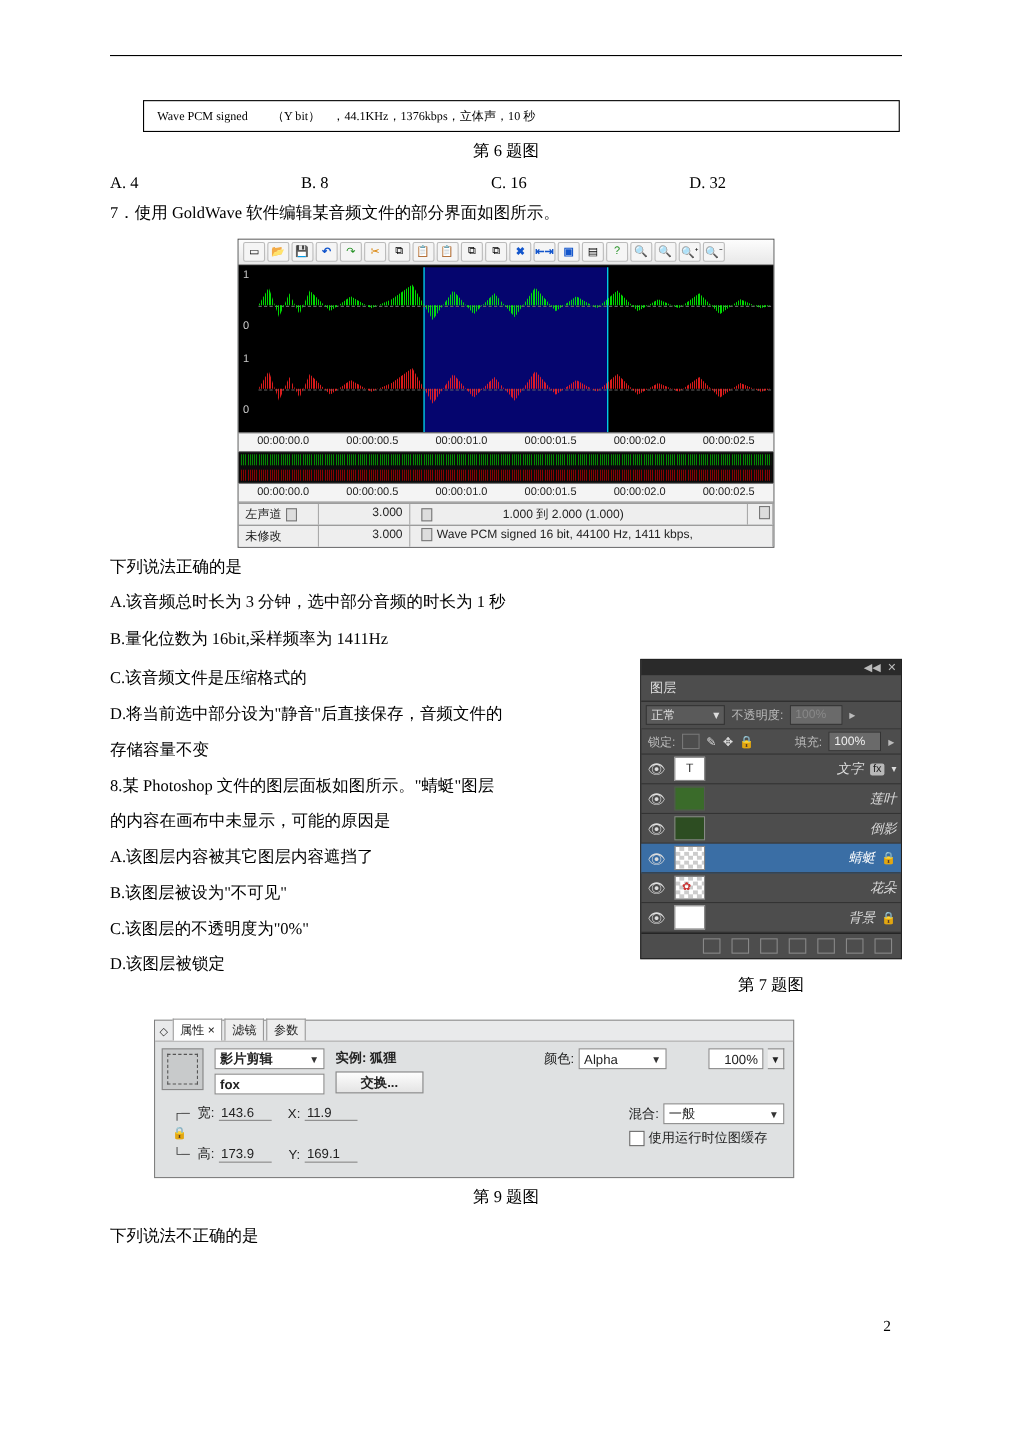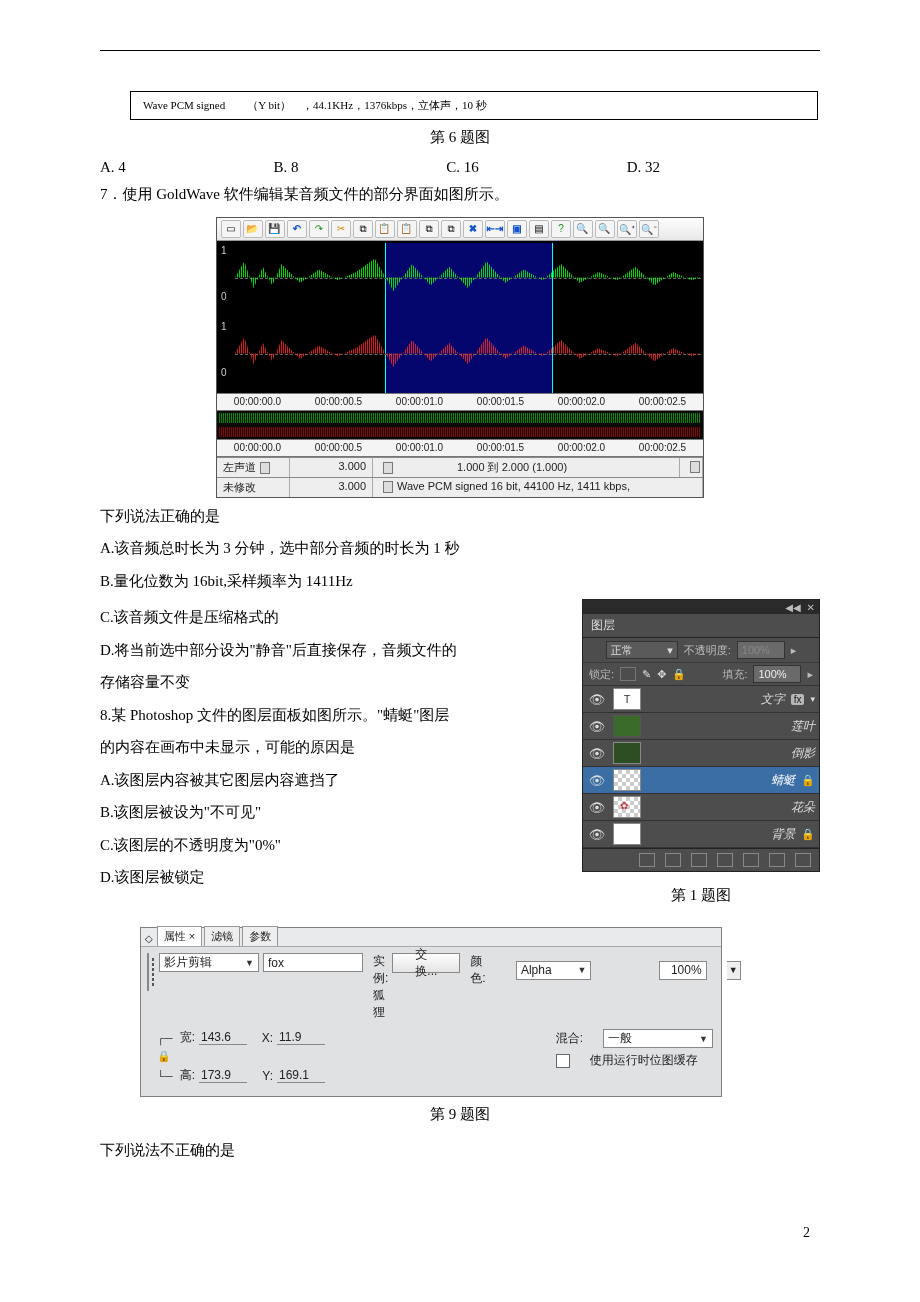--- a/index.html
+++ b/index.html
@@ -135,21 +135,21 @@
     background: #4d4d4d;
     border: 1px solid #222;
     width: 236px;
     font-family: "Microsoft YaHei","SimSun",sans-serif;
     font-size: 12px;
     color: #ddd;
   }
   .ps-topbar { height:14px; background:#2a2a2a; display:flex; justify-content:flex-end; align-items:center; gap:6px; padding-right:4px;}
   .ps-topbar span { font-size:10px; color:#bbb;}
   .ps-tab { background:#4d4d4d; padding:3px 8px; border-bottom:1px solid #222;}
-  .ps-row { display:flex; align-items:center; padding:2px 4px; border-bottom:1px solid #3a3a3a; gap:6px; height:20px;justify-content:center;}
+  .ps-row { display:flex; align-items:center; padding:2px 4px; border-bottom:1px solid #3a3a3a; gap:6px; height:20px;}
   .ps-row.hdr { background:#4d4d4d; }
   .ps-select { flex:0 0 62px; height:16px; background:#5a5a5a; border:1px solid #333; display:flex; align-items:center; padding:0 4px; font-size:11px; justify-content:space-between;}
   .ps-field { height:16px; background:#6a6a6a; border:1px solid #333; color:#eee; padding:0 4px; font-size:11px; display:flex; align-items:center;}
   .ps-field.dis { color:#888;}
   .ps-small { font-size:11px; color:#bbb;}
   .ps-lockbar { display:flex; align-items:center; gap:6px; padding:2px 6px; border-bottom:1px solid #333;}
   .ps-lockbar .ic { width:14px; height:12px; border:1px solid #777; display:inline-block;}
   .ps-layer { display:flex; align-items:center; height:26px; border-bottom:1px solid #333; padding:0 4px; gap:6px;}
   .ps-layer.sel { background:#3a6ea5; color:#fff;}
   .ps-eye { width:20px; text-align:center; color:#ddd; font-size:13px;}
@@ -178,31 +178,31 @@
   .fp-tab.active { background:#fff;}
   .fp-body { display:flex; padding:6px 8px 6px 6px; gap:10px;}
   .fp-icon {
     width:36px; height:36px; border:1px solid #888; background:#c8cacb;
     display:flex; align-items:center; justify-content:center;
     position:relative;
   }
   .fp-icon::before{
     content:""; position:absolute; inset:4px; border:1px dashed #555;
   }
-  .fp-col { display:flex; flex-direction:row; gap:4px;}
+  .fp-col { display:flex; flex-direction:column; gap:4px;font-weight:bold;}
   .fp-dd { width:90px; height:17px; background:#fff; border:1px solid #888; display:flex; align-items:center; justify-content:space-between; padding:0 4px;}
   .fp-dd .arr{ font-size:9px; color:#333;}
   .fp-input { width:90px; height:17px; background:#fff; border:1px solid #888; padding:0 4px; display:flex; align-items:center;}
   .fp-btn { height:18px; background:linear-gradient(#fdfdfd,#e4e4e4); border:1px solid #888; padding:0 22px; display:inline-flex; align-items:center;}
   .fp-metrics { display:flex; gap:4px; padding:2px 8px 6px 8px; align-items:center; font-size:12px;}
   .fp-metrics .lab{ width:22px; text-align:right;}
   .fp-metrics .val{ width:46px; border-bottom:1px solid #888; text-align:left; padding-left:2px;}
   .fp-link { width:12px; font-size:11px; color:#333;}
   .fp-right { margin-left:auto; display:flex; flex-direction:column; gap:4px; align-items:flex-start;}
-  .fp-right .rowr{ display:flex; align-items:center; gap:20px;}
+  .fp-right .rowr{ display:flex; align-items:center; gap:4px;}
   .fp-chk { width:12px; height:12px; border:1px solid #666; background:#fff; display:inline-block;}
   .pct-box { width:44px; height:17px; background:#fff; border:1px solid #888; display:flex; align-items:center; justify-content:flex-end; padding-right:4px;}
   .pct-dd { width:14px; height:17px; border:1px solid #888; border-left:none; background:#eee; display:flex; align-items:center; justify-content:center; font-size:9px;}
 
   .page-num { text-align: right; margin-top: 60px; font-size: 14px; padding-right:10px;}
   .thumb-green{ background:#3a6b2a; border-color:#555;}
   .thumb-greenshadow{ background:#2d4d22;}
   .lotus-thumb { position:relative;}
   .lotus-thumb::after{content:"✿"; position:absolute; color:#c33; font-size:10px; left:6px; top:3px;}
 </style>
@@ -378,21 +378,21 @@
         <div class="ps-bottom">
           <span></span>
           <span></span>
           <span></span>
           <span></span>
           <span></span>
           <span></span>
           <span></span>
         </div>
       </div>
-      <div class="fig-cap" style="margin-top:14px">第 1 题图</div>
+      <div class="fig-cap" style="margin-top:14px">第 7 题图</div>
     </div>
   </div>
 
   <div class="flash-panel">
     <div class="fp-tabs">
       <span style="font-size:10px; margin:0 2px 2px 4px">◇</span>
       <div class="fp-tab active">属性 ×</div>
       <div class="fp-tab">滤镜</div>
       <div class="fp-tab">参数</div>
     </div>

